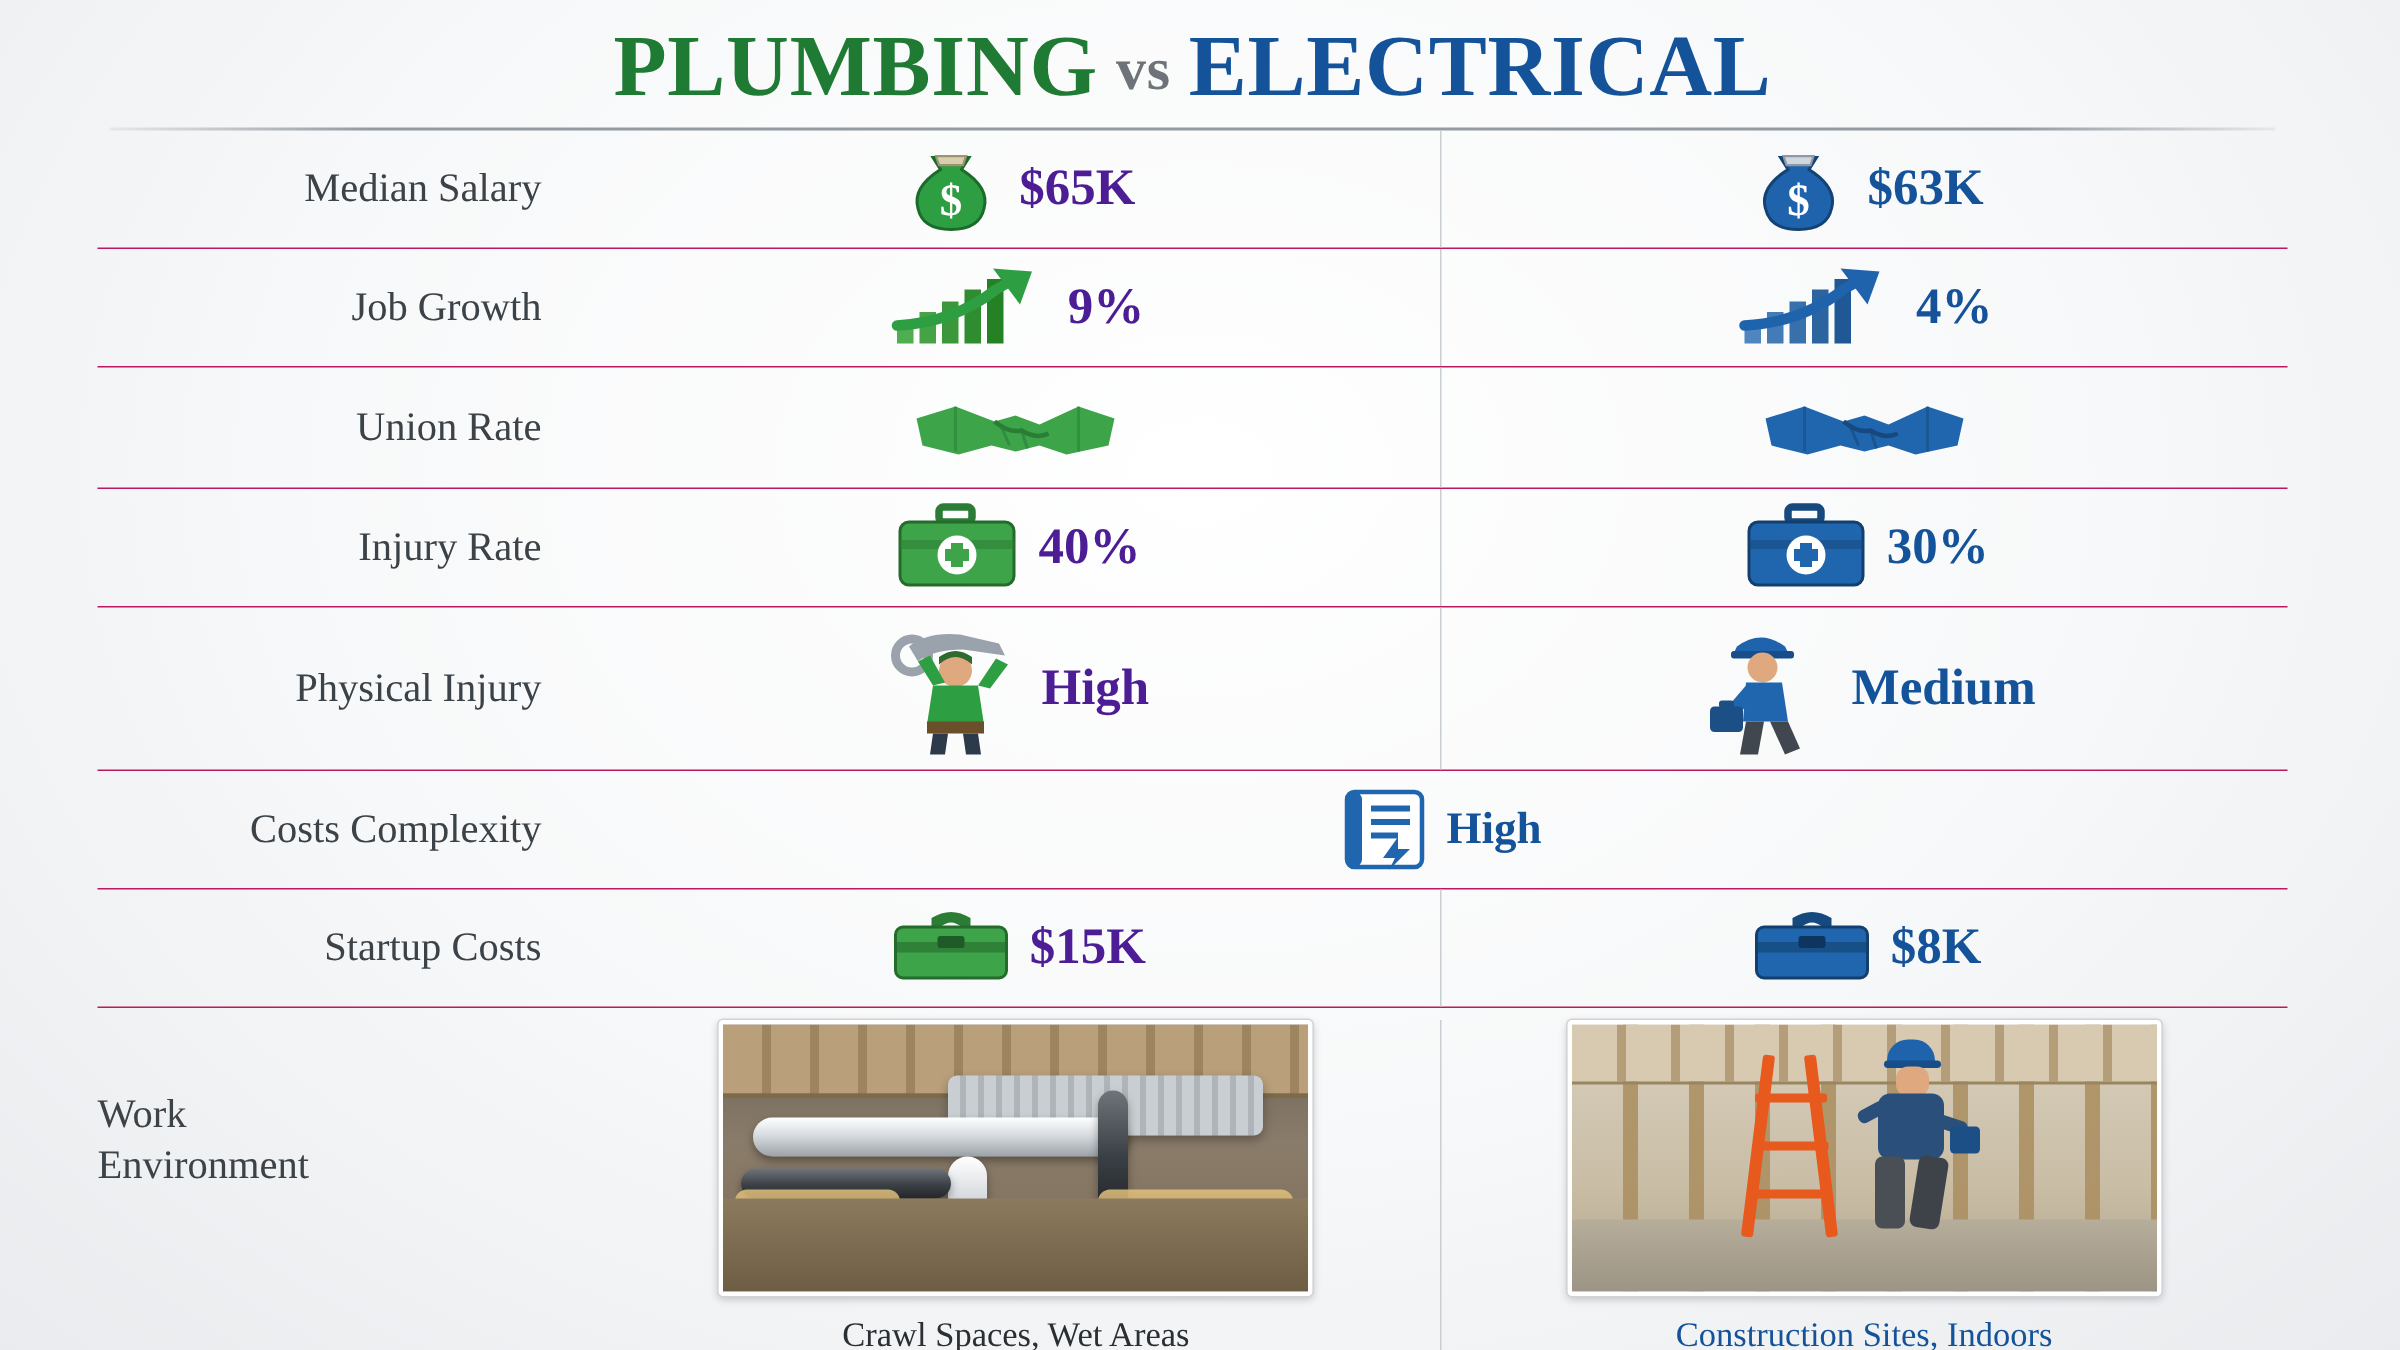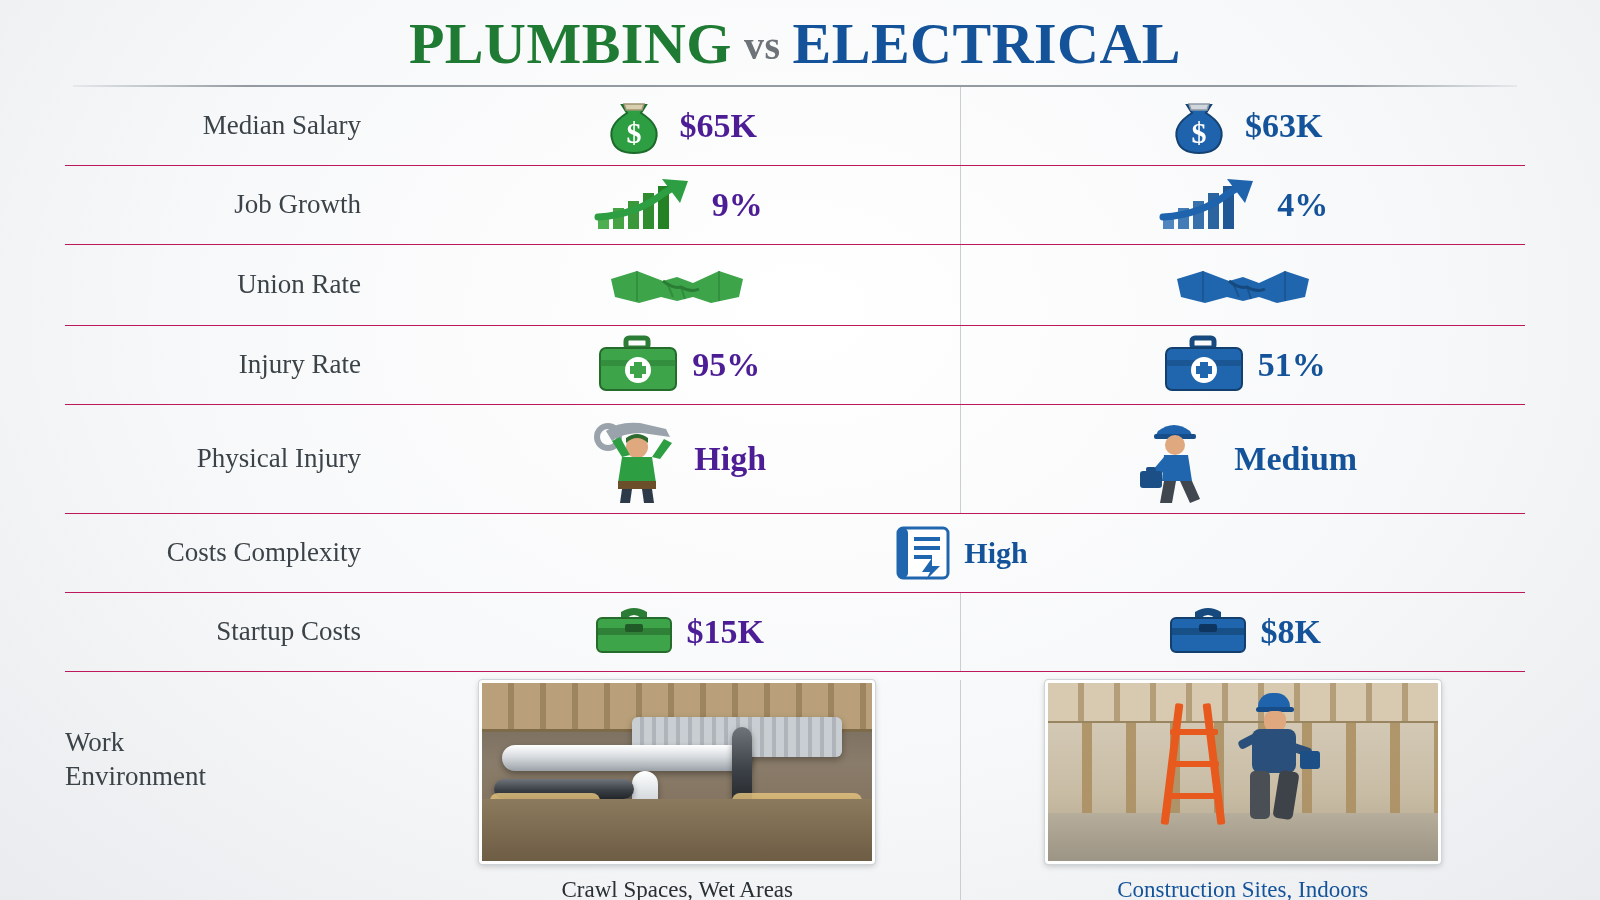--- a/index.html
+++ b/index.html
@@ -290,32 +290,32 @@
       <div class="lbl">Injury Rate</div>
       <div class="cell left">
         <svg class="icon" width="88" height="62" viewBox="0 0 88 62">
           <rect x="32" y="4" width="22" height="10" rx="3" fill="none" stroke="#2b7d35" stroke-width="5"></rect>
           <rect x="6" y="14" width="76" height="42" rx="6" fill="#3da44a" stroke="#246b2c" stroke-width="2"></rect>
           <rect x="6" y="26" width="76" height="6" fill="#2b7d35" opacity=".55"></rect>
           <circle cx="44" cy="36" r="13" fill="#ffffff"></circle>
           <rect x="40" y="28" width="8" height="16" fill="#3da44a"></rect>
           <rect x="36" y="32" width="16" height="8" fill="#3da44a"></rect>
         </svg>
-        <span class="val g">95%</span>
+        <span class="val g">40%</span>
       </div>
       <div class="cell">
         <svg class="icon" width="88" height="62" viewBox="0 0 88 62">
           <rect x="32" y="4" width="22" height="10" rx="3" fill="none" stroke="#16497d" stroke-width="5"></rect>
           <rect x="6" y="14" width="76" height="42" rx="6" fill="#2066ae" stroke="#123f6d" stroke-width="2"></rect>
           <rect x="6" y="26" width="76" height="6" fill="#16497d" opacity=".55"></rect>
           <circle cx="44" cy="36" r="13" fill="#ffffff"></circle>
           <rect x="40" y="28" width="8" height="16" fill="#2066ae"></rect>
           <rect x="36" y="32" width="16" height="8" fill="#2066ae"></rect>
         </svg>
-        <span class="val b">51%</span>
+        <span class="val b">30%</span>
       </div>
     </div>
 
     <div class="row">
       <div class="lbl">Physical Injury</div>
       <div class="cell left">
         <svg class="icon" width="96" height="92" viewBox="0 0 96 92">
           <path d="M18 18 Q30 8 52 10 L78 16 L82 24 L54 20 Q34 20 24 28 Z" fill="#9aa3ab"></path>
           <circle cx="20" cy="24" r="11" fill="none" stroke="#9aa3ab" stroke-width="6"></circle>
           <circle cx="49" cy="34" r="11" fill="#e0a87e"></circle>

